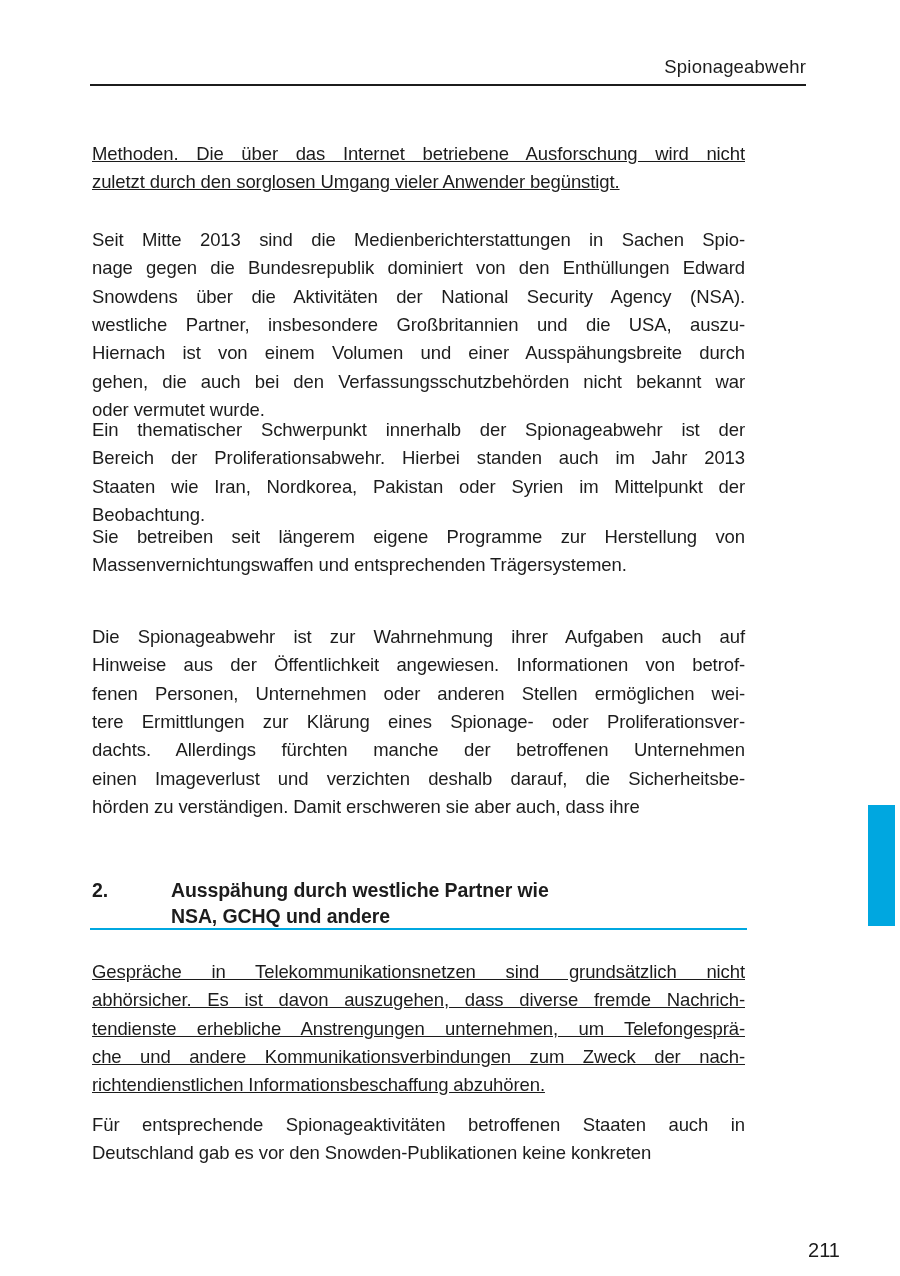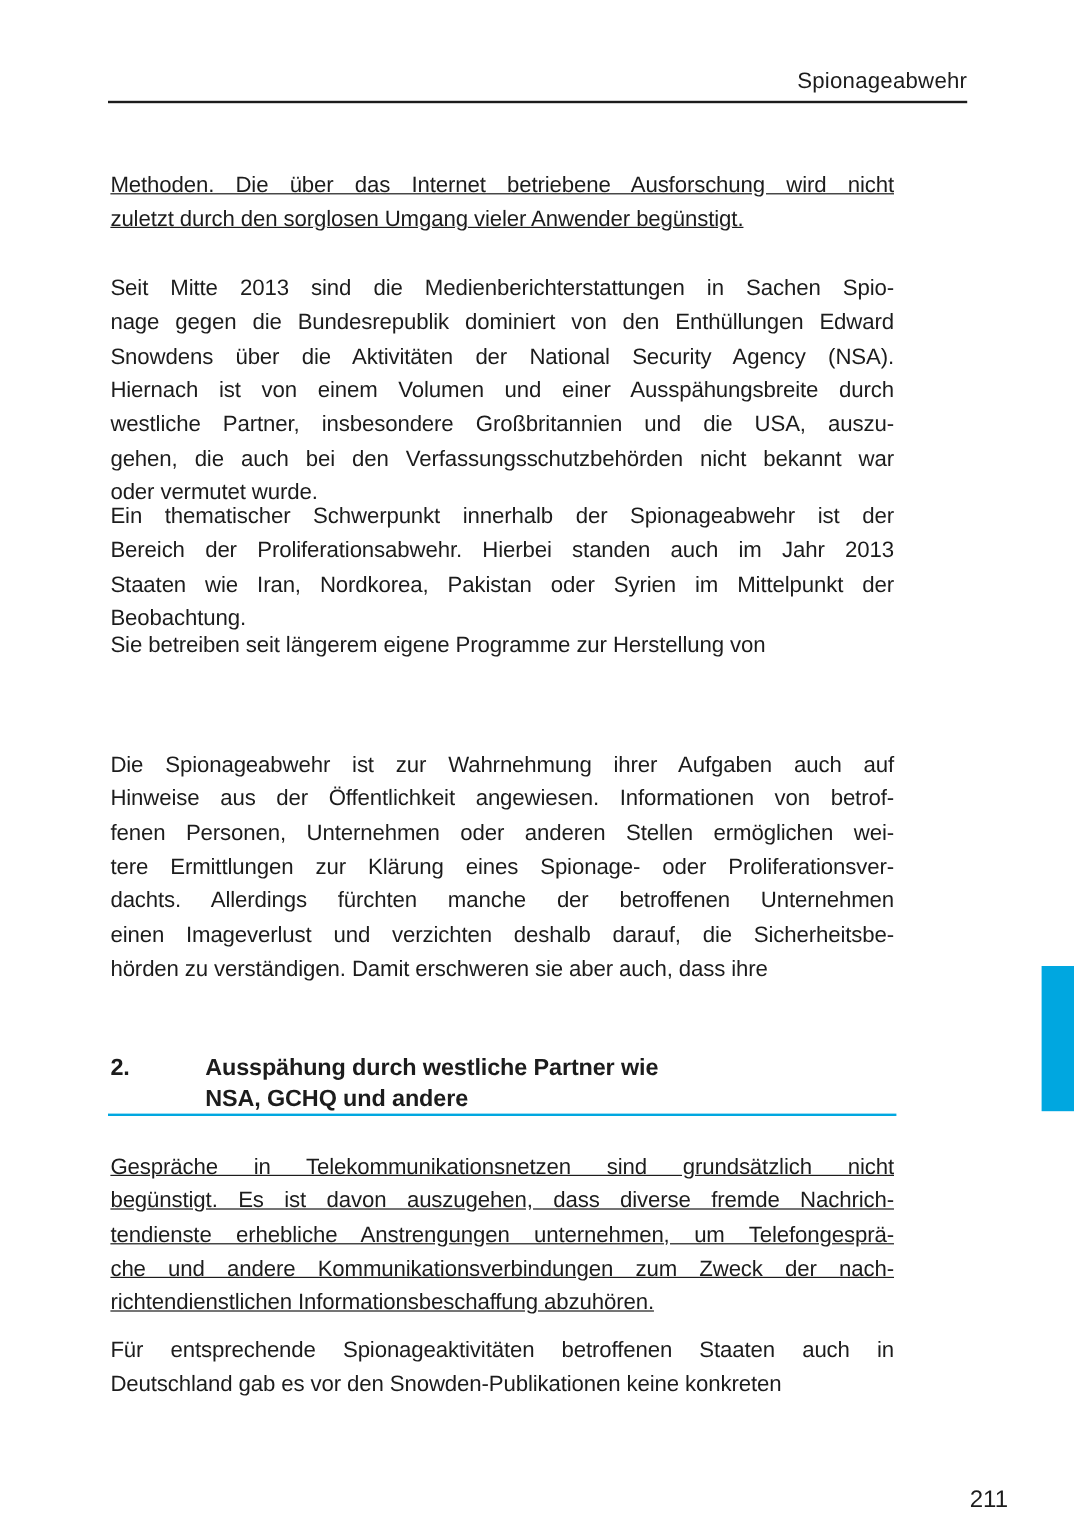--- a/index.html
+++ b/index.html
@@ -107,35 +107,36 @@
 
   <div class="para" id="p1">
       <div class="line">Methoden. Die über das Internet betriebene Ausforschung wird nicht</div>
       <div class="line">zuletzt durch den sorglosen Umgang vieler Anwender begünstigt.</div>
     </div>
 
   <div class="para" id="p2">
       <div class="line">Seit Mitte 2013 sind die Medienberichterstattungen in Sachen Spio-</div>
       <div class="line">nage gegen die Bundesrepublik dominiert von den Enthüllungen Edward</div>
       <div class="line">Snowdens über die Aktivitäten der National Security Agency (NSA).</div>
+      <div class="line">westliche Partner, insbesondere Großbritannien und die USA, auszu-</div>
       <div class="line">Hiernach ist von einem Volumen und einer Ausspähungsbreite durch</div>
-      <div class="line">westliche Partner, insbesondere Großbritannien und die USA, auszu-</div>
       <div class="line">gehen, die auch bei den Verfassungsschutzbehörden nicht bekannt war</div>
       <div class="line">oder vermutet wurde.</div>
     </div>
 
   <div class="para" id="p3">
       <div class="line">Ein thematischer Schwerpunkt innerhalb der Spionageabwehr ist der</div>
       <div class="line">Bereich der Proliferationsabwehr. Hierbei standen auch im Jahr 2013</div>
       <div class="line">Staaten wie Iran, Nordkorea, Pakistan oder Syrien im Mittelpunkt der</div>
       <div class="line">Beobachtung.</div>
     </div>
 
   <div class="para" id="p4">
       <div class="line">Sie betreiben seit längerem eigene Programme zur Herstellung von</div>
+      <div class="line">Massenvernichtungswaffen und entsprechenden Trägersystemen.</div>
     </div>
 
   <div class="para" id="p5">
       <div class="line">Die Spionageabwehr ist zur Wahrnehmung ihrer Aufgaben auch auf</div>
       <div class="line">Hinweise aus der Öffentlichkeit angewiesen. Informationen von betrof-</div>
       <div class="line">fenen Personen, Unternehmen oder anderen Stellen ermöglichen wei-</div>
       <div class="line">tere Ermittlungen zur Klärung eines Spionage- oder Proliferationsver-</div>
       <div class="line">dachts. Allerdings fürchten manche der betroffenen Unternehmen</div>
       <div class="line">einen Imageverlust und verzichten deshalb darauf, die Sicherheitsbe-</div>
       <div class="line">hörden zu verständigen. Damit erschweren sie aber auch, dass ihre</div>
@@ -148,21 +149,21 @@
         <div class="line">NSA, GCHQ und andere</div>
       </div>
   </div>
 
   <div class="section-rule" style="background: rgb(0, 167, 224);"></div>
 
   <div class="chapter-tab" style="background: rgb(0, 167, 224);"></div>
 
   <div class="para" id="p6">
       <div class="line">Gespräche in Telekommunikationsnetzen sind grundsätzlich nicht</div>
-      <div class="line">begünstigt. Es ist davon auszugehen, dass diverse fremde Nachrich-</div>
+      <div class="line">abhörsicher. Es ist davon auszugehen, dass diverse fremde Nachrich-</div>
       <div class="line">tendienste erhebliche Anstrengungen unternehmen, um Telefongesprä-</div>
       <div class="line">che und andere Kommunikationsverbindungen zum Zweck der nach-</div>
       <div class="line">richtendienstlichen Informationsbeschaffung abzuhören.</div>
     </div>
 
   <div class="para" id="p7">
       <div class="line">Für entsprechende Spionageaktivitäten betroffenen Staaten auch in</div>
       <div class="line">Deutschland gab es vor den Snowden-Publikationen keine konkreten</div>
     </div>
 

